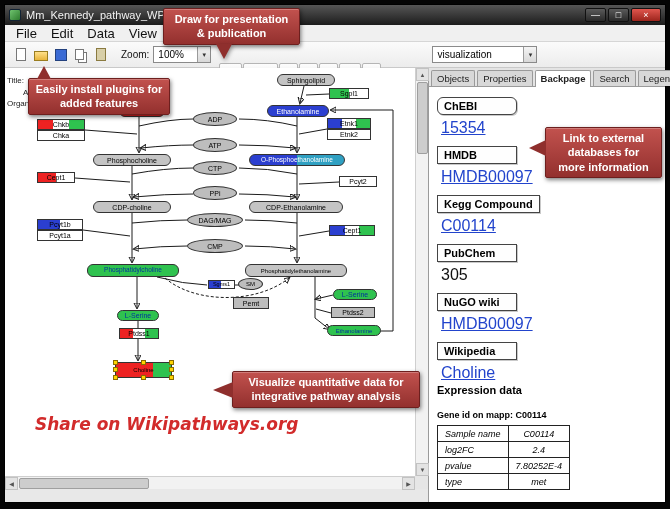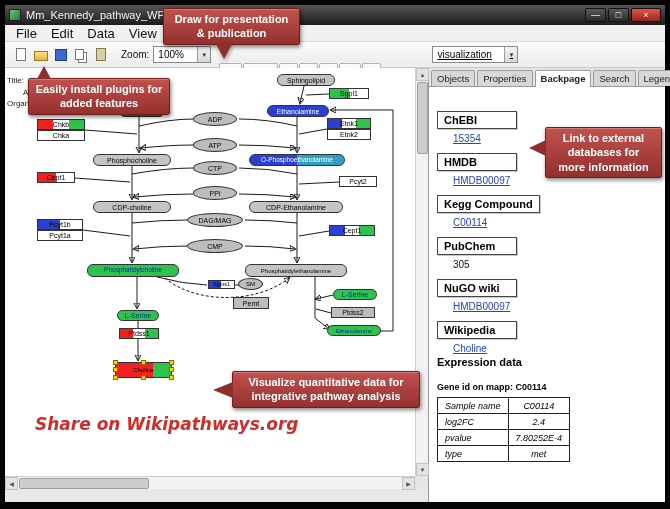--- a/index.html
+++ b/index.html
@@ -25,21 +25,21 @@
   .new-file-icon  { width:10px; height:13px; background:#fff; border:1px solid #777; }
   .open-folder-icon { width:14px; height:10px; background:linear-gradient(180deg,#ffe08a,#e8b53c); border:1px solid #9a7d20; margin-top:2px; }
   .save-icon { width:12px; height:12px; background:#3a6ad4; border:1px solid #23417e; }
   .copy-icon { width:9px; height:11px; background:#fff; border:1px solid #777; box-shadow:3px 3px 0 -1px #fff, 3px 3px 0 0 #777; margin-right:3px; }
   .paste-icon { width:10px; height:13px; background:#d8cfa8; border:1px solid #8a7a40; }
   .zoom-label { font-size:10px; margin:0 4px 0 10px; color:#111; }
   .combo { height:17px; background:#fff; border:1px solid #8a8a8a; display:flex; align-items:center; font-size:10px; }
   .combo .val { padding:0 4px; flex:1; white-space:nowrap; overflow:hidden; }
   .combo .caret { width:13px; height:100%; background:linear-gradient(180deg,#f4f4f4,#d8d8d8); border-left:1px solid #9a9a9a; font-size:7px; display:flex; align-items:center; justify-content:center; color:#333; }
   .zoom-combo { width:58px; margin-right:8px; }
-  .vis-combo { width:86px; margin-left:50px;text-decoration:underline; }
+  .vis-combo { width:105px; margin-left:50px; }
   .tbtn.tool { border:1px solid #b5b5b5; background:linear-gradient(180deg,#fdfdfd,#e4e4e4); padding:0 3px; height:19px;margin-top:36px; }
   .tglyph { font-size:9px; color:#222; }
   .tcaret { font-size:6px; color:#444; margin-left:2px; }
 
   
   .main-row { flex:1; display:flex; min-height:0; }
   .canvas-wrap { position:relative; width:423px; flex:0 0 423px; background:#e8e8e8; }
   .canvas { position:absolute; left:0; top:0; width:410px; height:408px; background:#fff; overflow:hidden; }
   .edges { position:absolute; left:0; top:0; z-index:1; }
   .edges path { stroke:#1c1c1c; stroke-width:1; fill:none; }
@@ -67,22 +67,22 @@
   .vthumb { position:absolute; left:1px; top:14px; width:11px; height:72px; background:#cdcdcd; border:1px solid #9f9f9f; border-radius:2px; }
   .hthumb { position:absolute; top:1px; left:14px; width:130px; height:11px; background:#cdcdcd; border:1px solid #9f9f9f; border-radius:2px; }
 
   
   .right-panel { flex:1; border-left:1px solid #9a9a9a; background:#f0f0f0; display:flex; flex-direction:column; min-width:0; }
   .tabs { display:flex; align-items:flex-end; height:19px; background:#e4e4e4; border-bottom:1px solid #9a9a9a; padding:2px 2px 0; flex:0 0 19px; }
   .tab { font-size:9.5px; padding:2px 5px; background:#d8d8d8; border:1px solid #9a9a9a; border-bottom:none; border-radius:2px 2px 0 0; margin-right:2px; color:#222; white-space:nowrap; }
   .tab.active { background:#fff; font-weight:bold; position:relative; top:1px; padding-bottom:3px; }
   .bp { flex:1; background:#fff; padding:4px 10px 4px 8px; overflow:hidden; }
   .bp-header { display:inline-block; min-width:80px; border:1px solid #444; background:#fefefe; font-weight:bold; font-size:11px; padding:2px 6px; margin:9px 0 4px; box-shadow:1px 1px 0 #c9c9c9; }
-  .bp-header:first-child { margin-top:20px; }
-  .bp-value { font-size:10px; color:#111; margin-left:16px; }
+  .bp-header:first-child { margin-top:6px;border-radius:6px; }
+  .bp-value { font-size:16px; color:#111; margin-left:4px; }
   .bp-link { color:#2244cc; text-decoration:underline; cursor:pointer; }
   .exp-heading { font-weight:bold; font-size:11px; margin-top:2px; }
   .mapp-label { font-weight:bold; font-size:9px; margin-top:14px; }
   .exp-table { border-collapse:collapse; margin-top:5px;font-style:italic; }
   .exp-table td { border:1px solid #222; font-size:9px; padding:2.5px 7px; background:#fff; white-space:nowrap; }
   .exp-table td.val { text-align:center; min-width:52px; }
 
   
   .statusbar { height:15px; flex:0 0 15px; background:#f0f0f0; border-top:1px solid #9a9a9a; display:flex; align-items:center; padding:0 4px; }
   .status-text { font-size:9px; color:#222; white-space:nowrap; overflow:hidden; }

